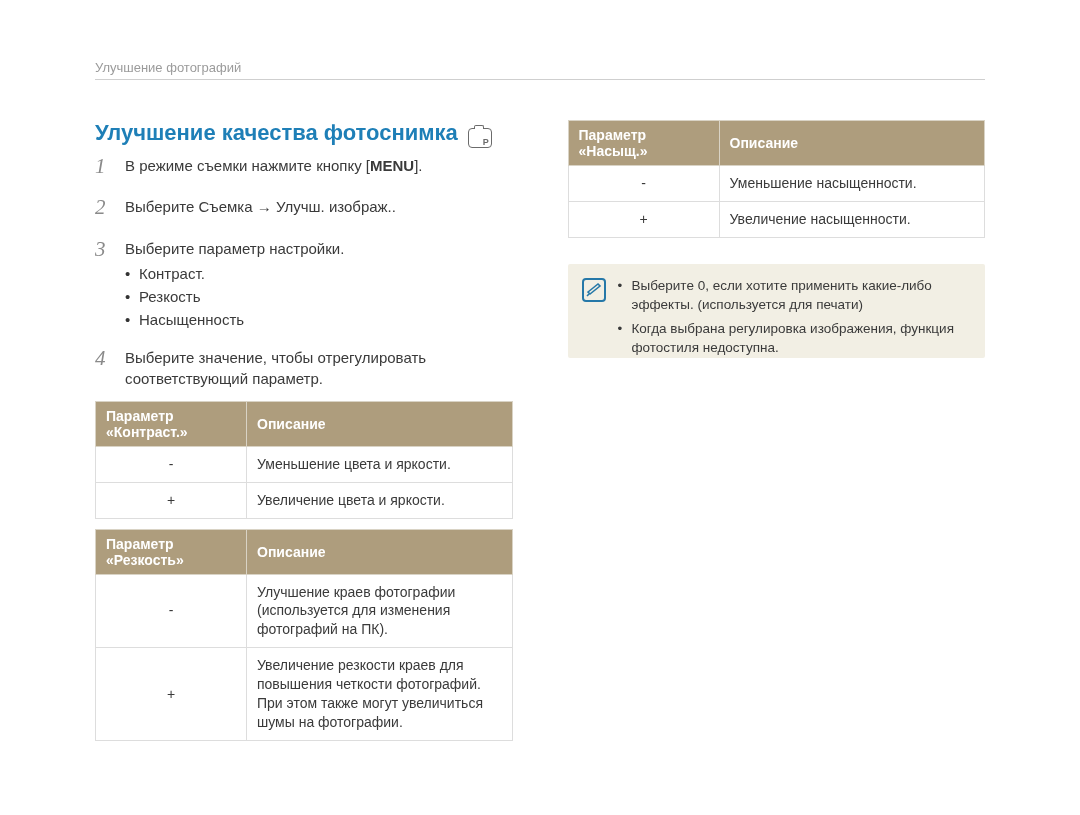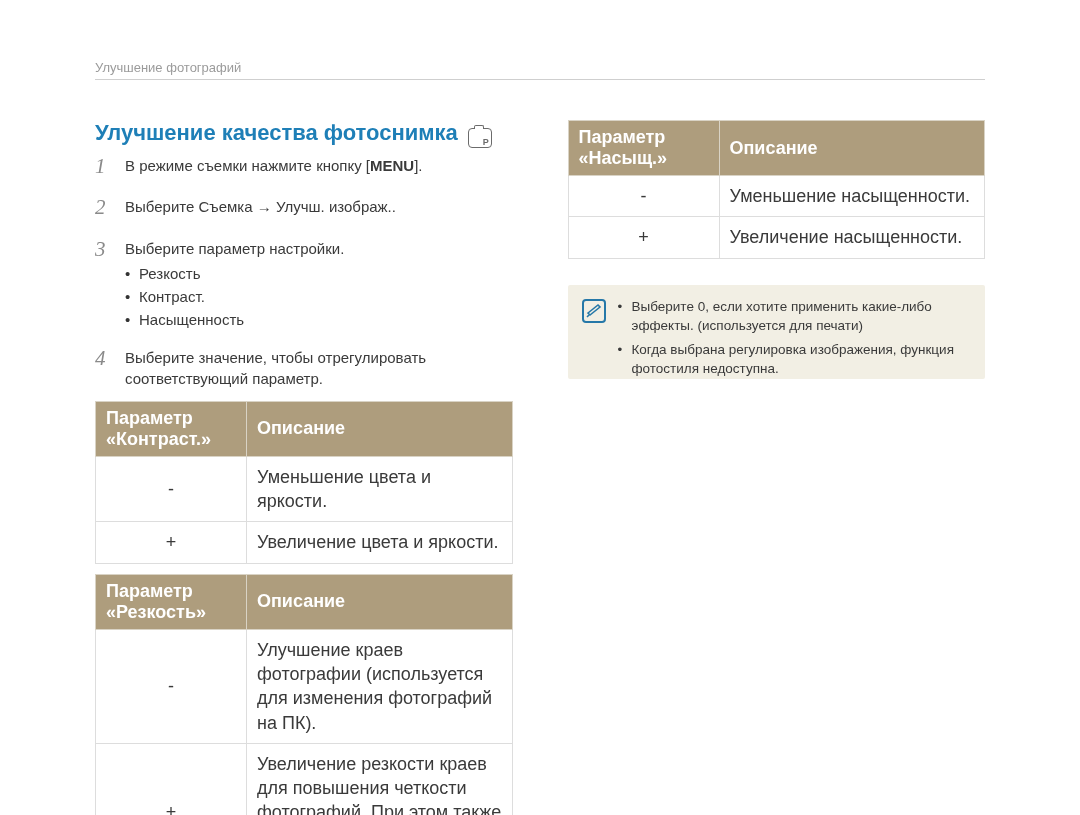--- a/index.html
+++ b/index.html
@@ -112,21 +112,21 @@
   ul.bullets li::before {
     content: "•";
     position: absolute;
     left: 0;
     color: #333;
   }
   table.ptable {
     width: 100%;
     border-collapse: collapse;
     margin-top: 10px;
-    font-size: 18px;
+    font-size: 14px;
     padding-left: 15px;
   }
   table.ptable th {
     background: #ae9d7d;
     color: #fff;
     font-weight: bold;
     text-align: left;
     padding: 6px 10px;
     border: 1px solid #d9d3c5;
   }
@@ -197,22 +197,22 @@
         </li>
         <li>
           <div class="step-body">
             <span>Выберите </span><span class="bold">Съемка → Улучш. изображ.</span><span>.</span>
           </div>
         </li>
         <li>
           <div class="step-body">
             <span>Выберите параметр настройки.</span>
             <ul class="bullets">
+              <li>Контраст.</li>
               <li>Резкость</li>
-              <li>Контраст.</li>
               <li>Насыщенность</li>
             </ul>
           </div>
         </li>
         <li>
           <div class="step-body">
             <span>Выберите значение, чтобы отрегулировать соответствующий параметр.</span>
           </div>
         </li>
       </ol>

